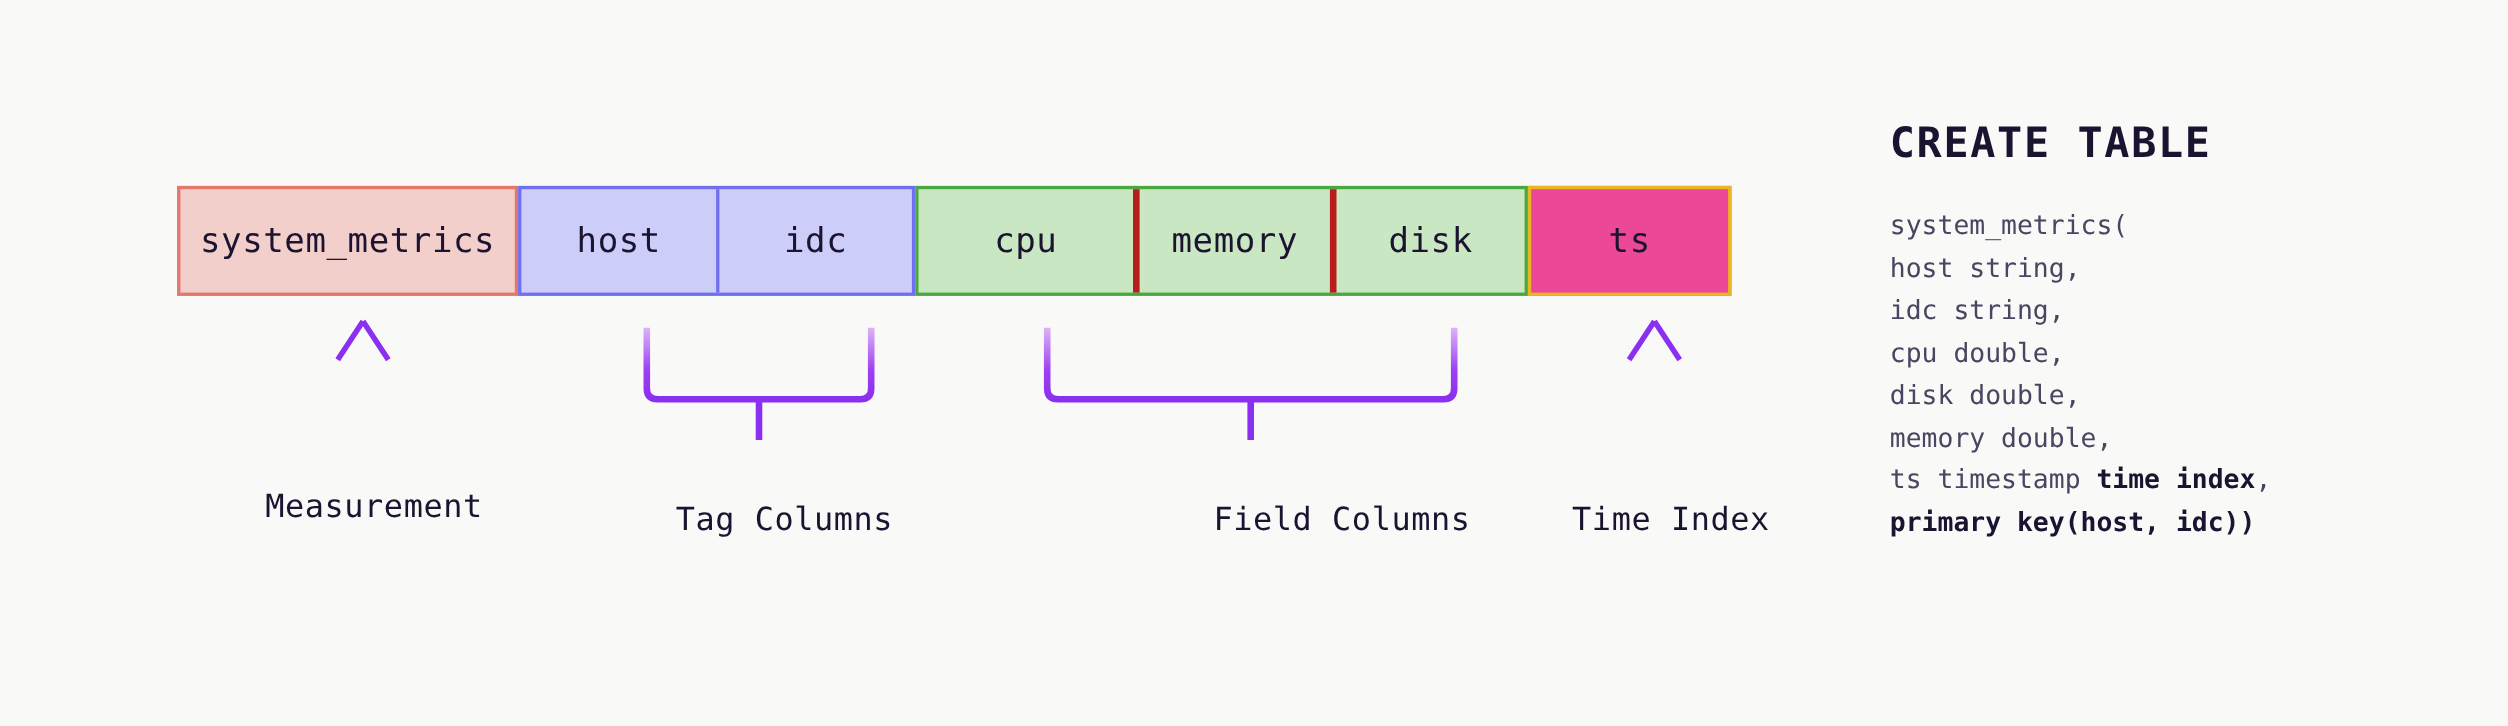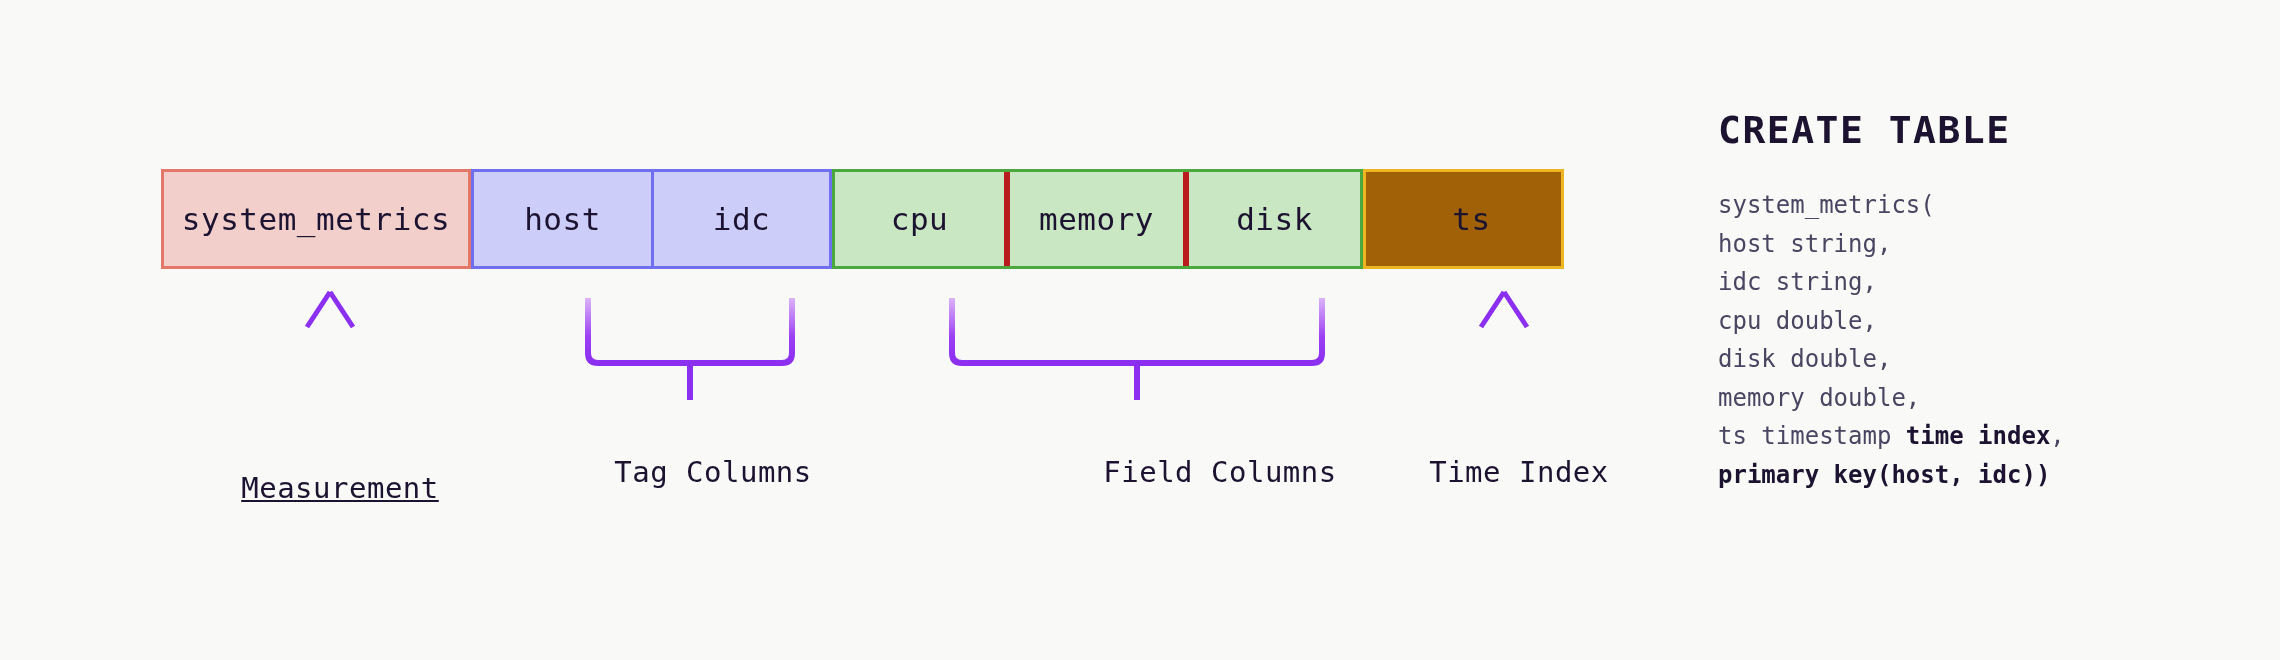--- a/index.html
+++ b/index.html
@@ -19,21 +19,21 @@
     box-sizing:border-box;
     display:flex;align-items:center;justify-content:center;
     font-size:31px;letter-spacing:.5px;
     color:#1c1330;
     height:94px;
   }
   .grp{display:flex;box-sizing:border-box;}
   .grp-measurement{border:3px solid #e2776a;background:#f2cfcb;}
   .grp-tag{border:3px solid #6f6ff0;background:#cdcdfa;}
   .grp-field{border:3px solid #4aa83f;background:#c9e7c2;}
-  .grp-time{border:3px solid #eeb523;background:#a16207;padding-left:16px;}
+  .grp-time{border:3px solid #eeb523;background:#ec4899;}
   .grp-tag .cell + .cell{border-left:3px solid #6f6ff0;}
   .grp-field .cell + .cell{border-left:6px solid #b91c1c;}
 
   
   #annot{position:absolute;left:0;top:0;width:2280px;height:660px;pointer-events:none;}
 
   .anno-label{
     position:absolute;
     font-size:29px;
     color:#1c1330;
@@ -65,21 +65,21 @@
     <div class="grp grp-measurement">
       <div class="cell" style="width:304px;">system_metrics</div>
     </div>
 
     <div class="grp grp-tag">
       <div class="cell" style="width:177px;">host</div>
       <div class="cell" style="width:178px;">idc</div>
     </div>
 
     <div class="grp grp-field">
-      <div class="cell" style="width:169px;">cpu</div>
+      <div class="cell" style="width:195px;">cpu</div>
       <div class="cell" style="width:179px;">memory</div>
       <div class="cell" style="width:177px;">disk</div>
     </div>
 
     <div class="grp grp-time">
       <div class="cell" style="width:179px;">ts</div>
     </div>
 
   </div>
 
@@ -115,21 +115,21 @@
                Q 1322 363 1322 353 L 1322 298" stroke="url(#gradArm)" stroke-width="6" fill="none" stroke-linejoin="round"></path>
       <line x1="1137" y1="363" x2="1137" y2="400" stroke="#8b2ff0" stroke-width="6"></line>
     </g>
 
     <g>
       <line x1="1504" y1="397" x2="1504" y2="300" stroke="url(#gradUp)" stroke-width="5"></line>
       <path d="M 1504 292 L 1481 327 M 1504 292 L 1527 327" stroke="#8b2ff0" stroke-width="5" fill="none" stroke-linecap="butt"></path>
     </g>
   </svg>
 
-  <div class="anno-label" style="left:340px;top:471px;text-decoration:underline;">Measurement</div>
+  <div class="anno-label" style="left:340px;top:443px;">Measurement</div>
 
   <div class="anno-label" style="left:713px;top:455px;">Tag Columns</div>
 
   <div class="anno-label" style="left:1172px;top:455px;margin-left:48px;">Field Columns</div>
 
   <div class="anno-label" style="left:1519px;top:455px;">Time Index</div>
 
   <div class="code-panel" style="left:1718px;top:108px;">
     <div class="code-title">CREATE TABLE</div>
     <div class="code-body"><div>system_metrics(</div><div>host string,</div><div>idc string,</div><div>cpu double,</div><div>disk double,</div><div>memory double,</div><div>ts timestamp <b>time index</b>,</div><div><b>primary key(host, idc))</b></div></div>

